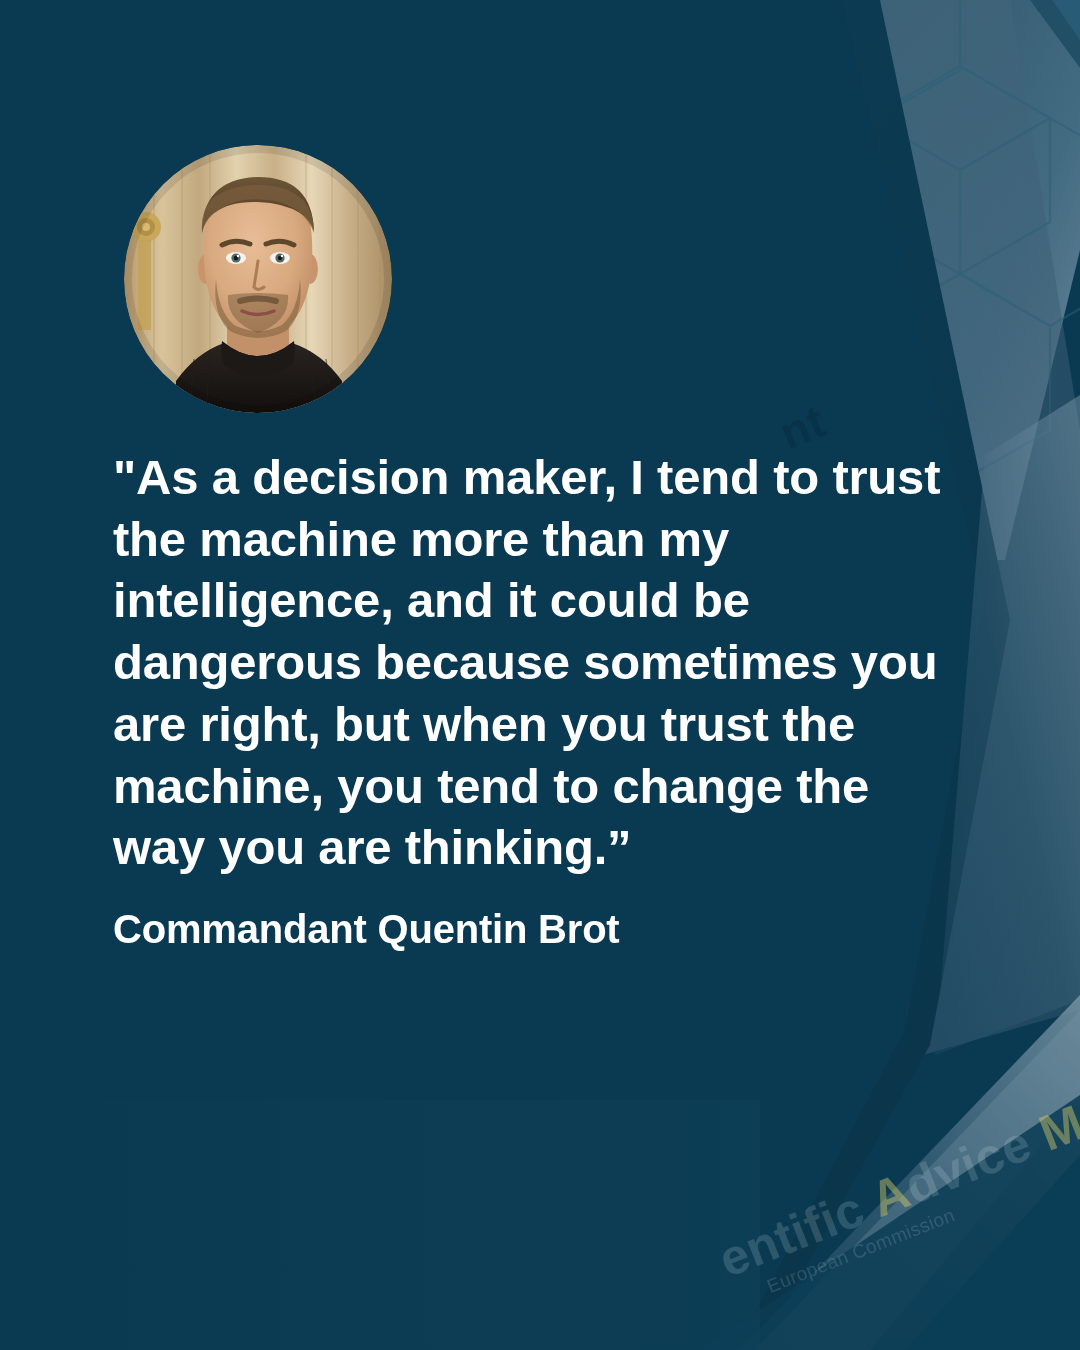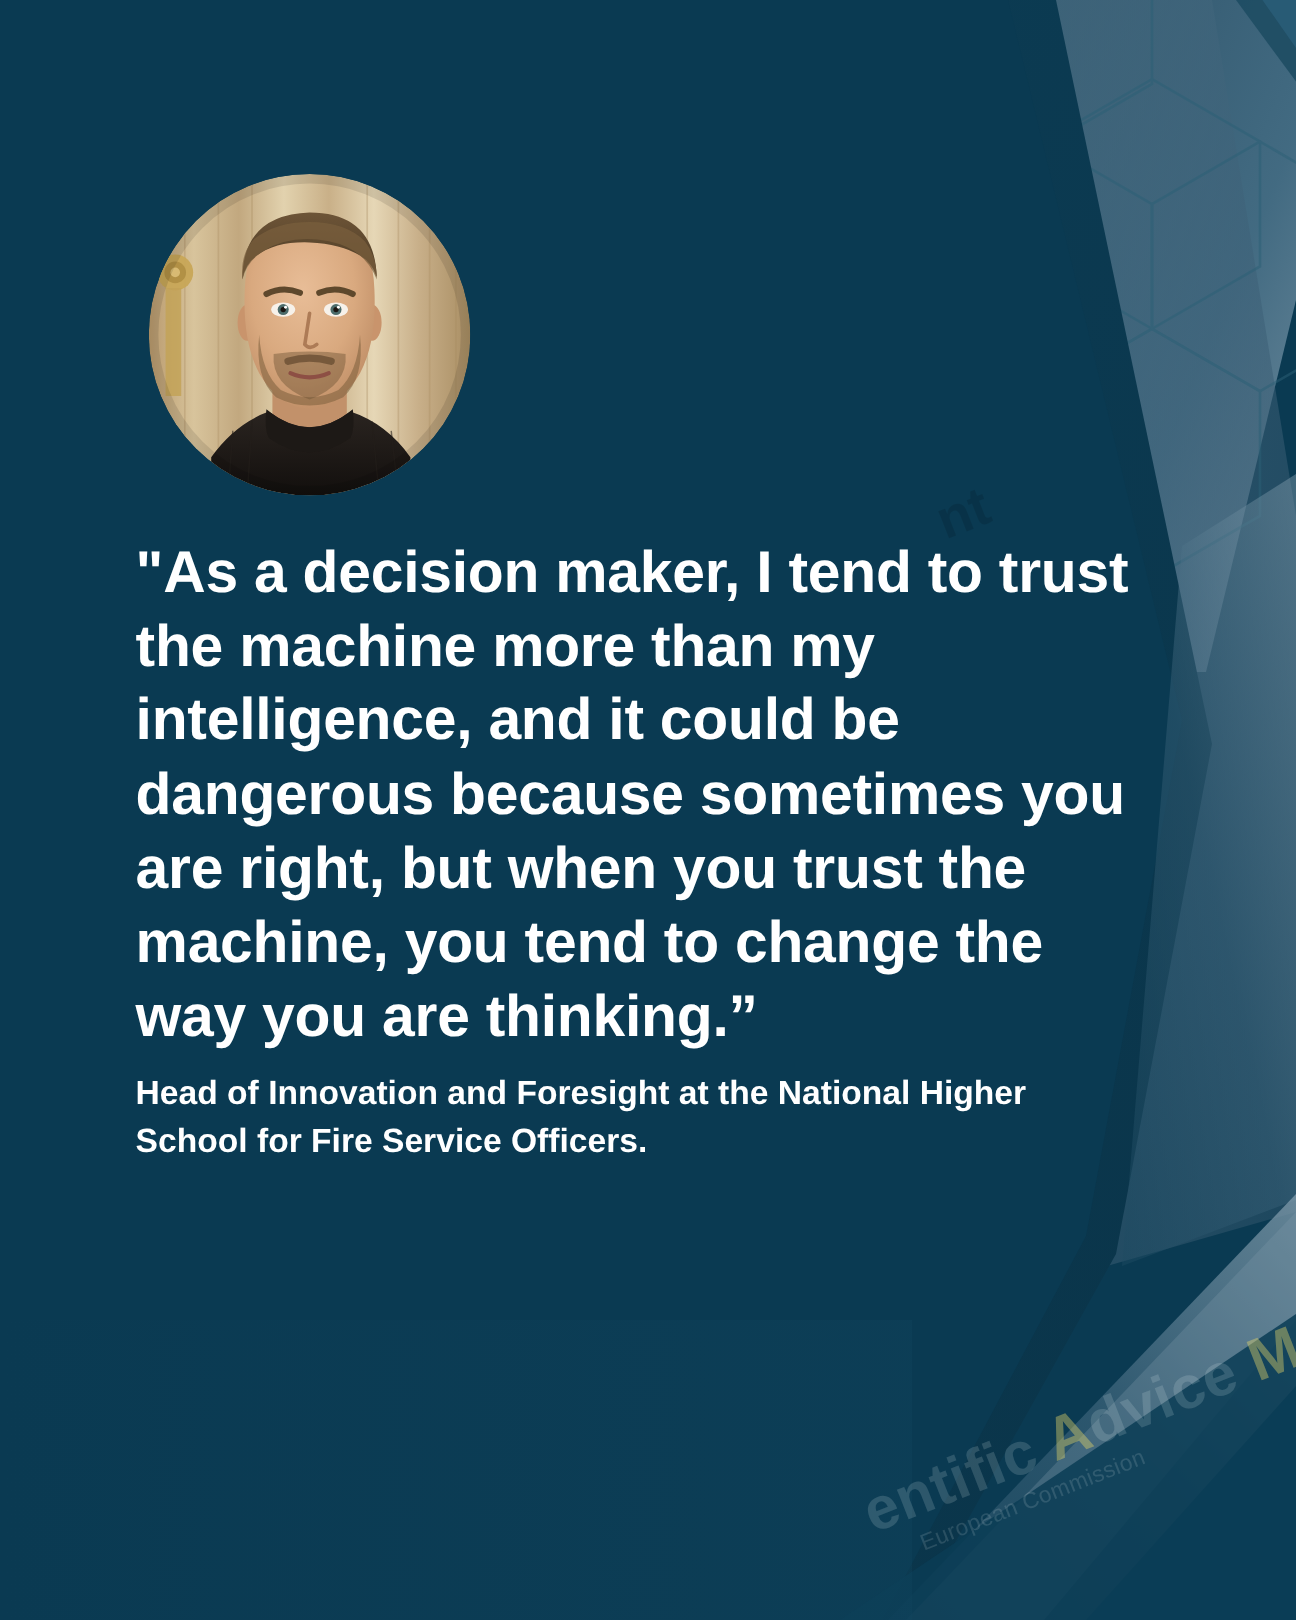--- a/index.html
+++ b/index.html
@@ -289,22 +289,22 @@
         <path d="M118,166 Q134,173 150,166" stroke="#8d4f44" stroke-width="3.4" fill="none" stroke-linecap="round"></path>
 
         <ellipse cx="134" cy="134" rx="134" ry="134" fill="none" stroke="rgba(0,0,0,0.10)" stroke-width="16"></ellipse>
       </g>
     </svg>
   </div>
 
   <div class="content">
     <div class="quote">"As a decision maker, I tend to trust the machine more than my intelligence, and it could be dangerous because sometimes you are right, but when you trust the machine, you tend to change the way you are thinking.”</div>
 
-
-    <div class="attrib-role">Head of Innovation and Foresight at the National Higher School for Fire Service Officers.</div>
+    <div class="attrib-name">Commandant Quentin Brot</div>
+
   </div>
 
   <div class="watermark">
     <div class="wm-main"><span>entific </span><span class="hl">A</span><span>dvice </span><span class="hl">M</span><span>echanism</span></div>
     <div class="wm-sub">European Commission</div>
   </div>
 
 </div>
 
 </body></html>

